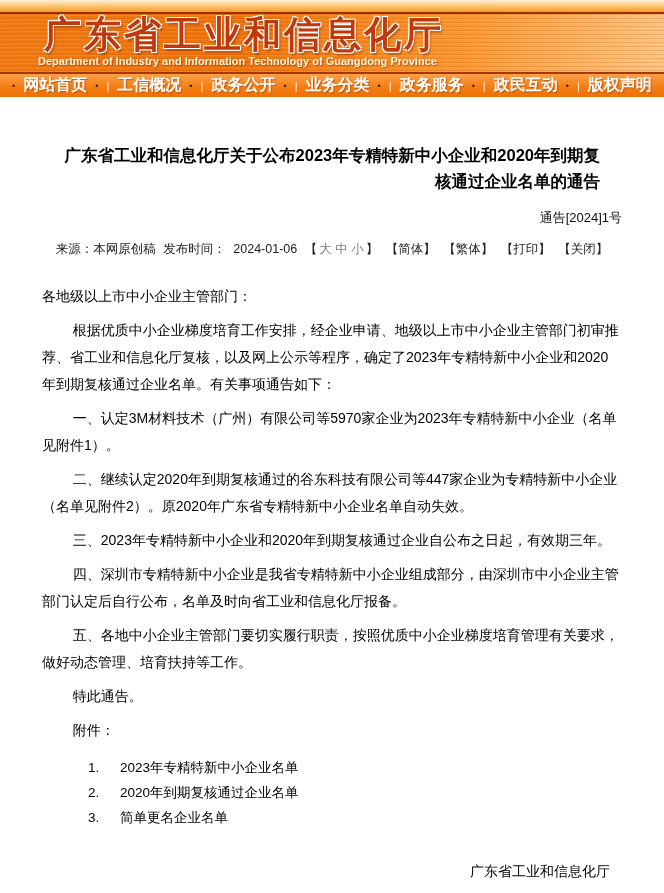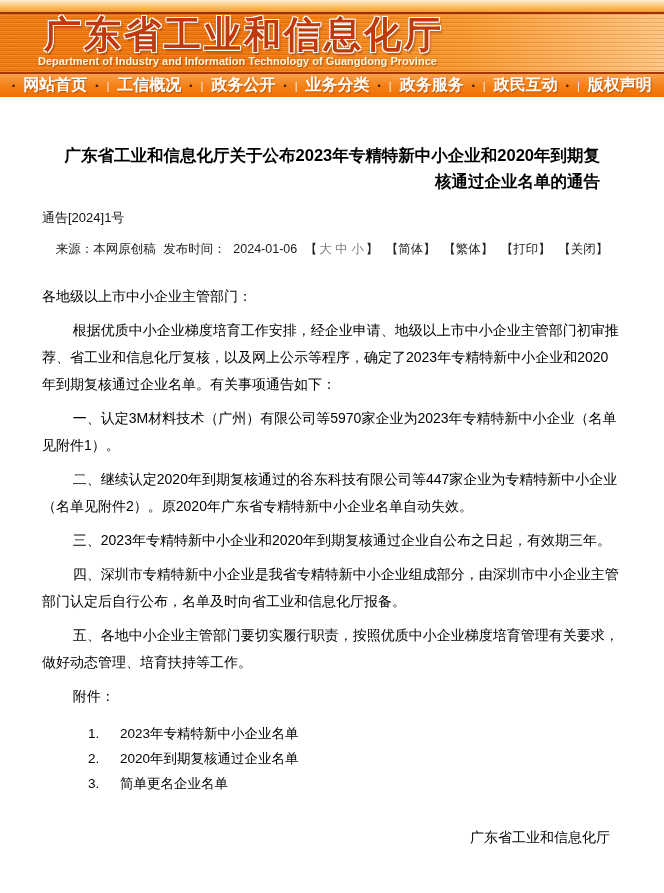--- a/index.html
+++ b/index.html
@@ -44,21 +44,21 @@
     text-shadow:1px 1px 1px rgba(140,50,0,.5); cursor:pointer; white-space:nowrap;
   }
   .nav-dot { color:#3c1c00; font-size:9px; }
   .nav-sep { color:rgba(255,255,255,.9); font-size:11px; }
   
   .content { padding:0 42px; }
   .doc-title {
     font-size:16.5px; font-weight:bold; text-align:right;
     margin:45px 22px 0; line-height:26px; color:#000;
   }
-  .doc-num { text-align:left; margin-top:15px; font-size:13px; color:#111; }
+  .doc-num { text-align:right; margin-top:15px; font-size:13px; color:#111; }
   .meta { text-align:center; margin-top:14px; font-size:12.5px; color:#222; white-space:nowrap; }
   .meta span { margin:0 2px; }
   .meta .sizes { color:#7d7d7d; margin:0; }
   .meta .ctrl { cursor:pointer; }
   .body-text p { font-size:14px; line-height:27px; margin-top:7px; text-indent:2.2em; }
   .body-text p.no-indent { text-indent:0; margin-top:25px; }
   .attach-label { margin-top:40px; }
   .attach-list { margin-top:11px; margin-left:46px; }
   .attach-item { display:flex; font-size:13.5px; line-height:25px; }
   .attach-item .no { width:32px; }
@@ -112,20 +112,21 @@
   </div>
 
   <div class="body-text">
     <p class="no-indent">各地级以上市中小企业主管部门：</p>
     <p>根据优质中小企业梯度培育工作安排，经企业申请、地级以上市中小企业主管部门初审推荐、省工业和信息化厅复核，以及网上公示等程序，确定了2023年专精特新中小企业和2020年到期复核通过企业名单。有关事项通告如下：</p>
     <p>一、认定3M材料技术（广州）有限公司等5970家企业为2023年专精特新中小企业（名单见附件1）。</p>
     <p>二、继续认定2020年到期复核通过的谷东科技有限公司等447家企业为专精特新中小企业（名单见附件2）。原2020年广东省专精特新中小企业名单自动失效。</p>
     <p>三、2023年专精特新中小企业和2020年到期复核通过企业自公布之日起，有效期三年。</p>
     <p>四、深圳市专精特新中小企业是我省专精特新中小企业组成部分，由深圳市中小企业主管部门认定后自行公布，名单及时向省工业和信息化厅报备。</p>
     <p>五、各地中小企业主管部门要切实履行职责，按照优质中小企业梯度培育管理有关要求，做好动态管理、培育扶持等工作。</p>
+    <p>特此通告。</p>
     <p class="attach-label">附件：</p>
   </div>
 
   <div class="attach-list">
     <div class="attach-item">
       <span class="no">1.</span>
       <span>2023年专精特新中小企业名单</span>
     </div>
     <div class="attach-item">
       <span class="no">2.</span>

